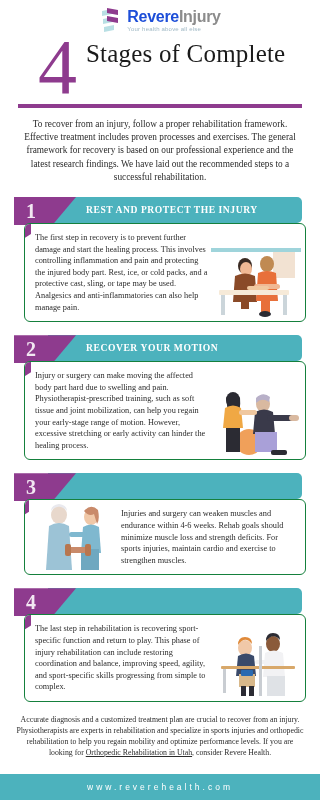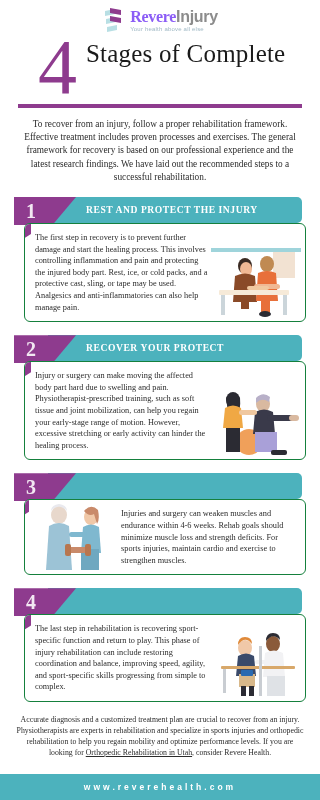--- a/index.html
+++ b/index.html
@@ -13,21 +13,21 @@
 
   
   .logo-wrap {
     display:flex; align-items:center; justify-content:center;
     gap:6px; padding-top:6px; height:34px;
   }
   .logo-mark { position:relative; width:22px; height:26px; flex:none; }
   .logo-text { line-height:1; }
   .logo-title { font-family:"Liberation Sans", sans-serif; font-weight:bold;
     font-size:16px; letter-spacing:-0.3px; }
-  .logo-title .rev { color:#8b5cf6;font-family:Liberation Serif, serif; }
+  .logo-title .rev { color:#1d4ed8; }
   .logo-title .hea { color:#8c8c8c; }
   .logo-tag { font-family:"Liberation Sans", sans-serif; font-size:6px;
     color:#9fb8c4; letter-spacing:0.2px; margin-top:1px; }
 
   
   .headline { position:relative; height:66px; margin-top:2px; }
   .big4 {
     position:absolute; left:38px; top:-8px;
     font-family:"Liberation Serif", serif; font-size:78px; line-height:78px;
     color:#8e3b8e; font-weight:400;
@@ -92,21 +92,21 @@
     margin:12px 14px 0 14px; font-size:7.8px; line-height:11px;
     color:#2b2b2b; text-align:center;
   }
   .foot-note a { color:#2b2b2b; text-decoration:underline; }
   .foot-bar {
     position:absolute; left:0; bottom:0; width:320px; height:26px;
     background:#4cb2bd; display:flex; align-items:center; justify-content:center;
   }
   .foot-bar span {
     font-family:"Liberation Sans", sans-serif; font-size:8.5px;
-    color:#ffffff; letter-spacing:3px; font-weight:bold;
+    color:#ffffff; letter-spacing:3px; font-weight:normal;
   }
 </style>
 </head>
 <body>
 
 <div class="page">
 
   <div class="logo-wrap">
     <span class="logo-mark">
       <svg viewBox="0 0 22 26">
@@ -164,21 +164,21 @@
         </svg>
       </div>
     </div>
   </div>
 
   <div class="step">
     <div class="step-head">
       <div class="head-teal"></div>
       <div class="head-purple"></div>
       <div class="head-num">2</div>
-      <div class="head-title">RECOVER YOUR PROTECT</div>
+      <div class="head-title">RECOVER YOUR MOTION</div>
     </div>
     <div class="step-body">
       <div class="corner"></div>
       <div class="step-text">Injury or surgery can make moving the affected body part hard due to swelling and pain. Physiotherapist-prescribed training, such as soft tissue and joint mobilization, can help you regain your early-stage range of motion. However, excessive stretching or early activity can hinder the healing process.</div>
       <div class="art">
         <svg viewBox="0 0 90 72">
           <rect x="0" y="0" width="90" height="72" fill="#ffffff"></rect>
           <circle cx="38" cy="58" r="13" fill="#f0a05a"></circle>
           <ellipse cx="22" cy="16" rx="7" ry="8" fill="#2b2b33"></ellipse>
           <path d="M15 14 q7 -9 14 0 q1 12 -3 16 l-9 -2 Z" fill="#2b2b33"></path>

